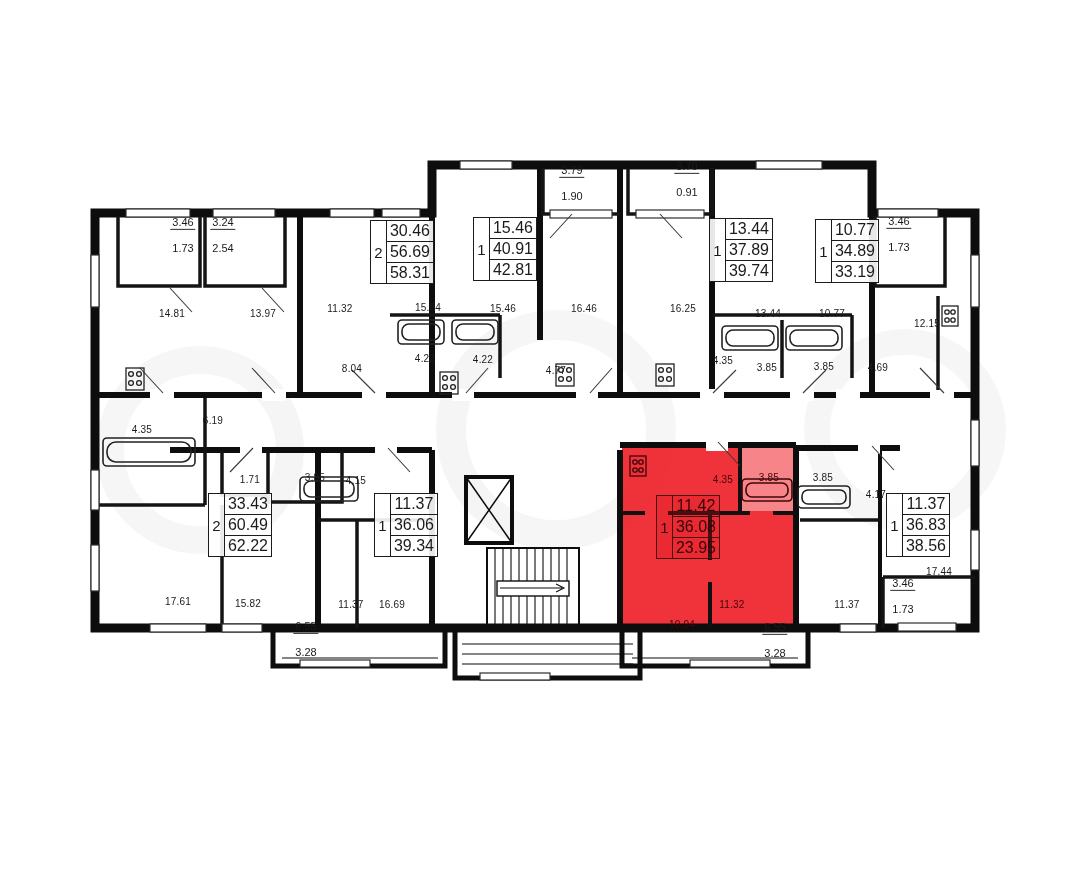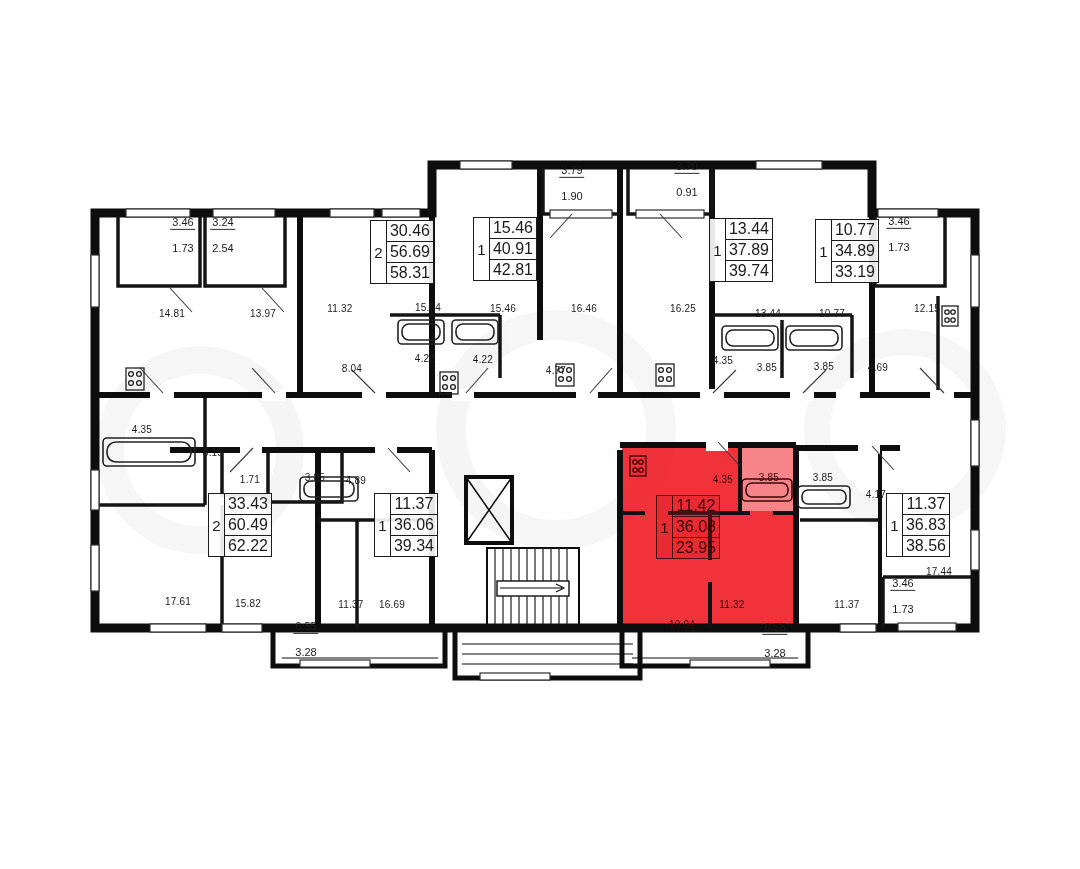--- a/index.html
+++ b/index.html
@@ -238,29 +238,29 @@
 <div class="lbl" style="left:352px;top:368px">8.04</div>
 <div class="lbl" style="left:425px;top:358px">4.22</div>
 <div class="lbl" style="left:483px;top:359px">4.22</div>
 <div class="lbl" style="left:503px;top:308px">15.46</div>
 <div class="lbl" style="left:584px;top:308px">16.46</div>
 <div class="lbl" style="left:683px;top:308px">16.25</div>
 <div class="lbl" style="left:556px;top:370px">4.77</div>
 <div class="lbl" style="left:723px;top:360px">4.35</div>
 <div class="lbl" style="left:768px;top:313px">13.44</div>
 <div class="lbl" style="left:832px;top:313px">10.77</div>
-<div class="lbl" style="left:927px;top:308px">12.15</div>
+<div class="lbl" style="left:927px;top:323px">12.15</div>
 <div class="lbl" style="left:767px;top:367px">3.85</div>
 <div class="lbl" style="left:824px;top:366px">3.85</div>
 <div class="lbl" style="left:878px;top:367px">4.69</div>
 <div class="lbl" style="left:142px;top:429px">4.35</div>
-<div class="lbl" style="left:213px;top:452px">6.19</div>
+<div class="lbl" style="left:213px;top:420px">6.19</div>
 <div class="lbl" style="left:250px;top:479px">1.71</div>
 <div class="lbl" style="left:315px;top:477px">3.85</div>
-<div class="lbl" style="left:356px;top:480px">4.89</div>
+<div class="lbl" style="left:356px;top:480px">4.15</div>
 <div class="lbl" style="left:178px;top:601px">17.61</div>
 <div class="lbl" style="left:248px;top:603px">15.82</div>
 <div class="lbl" style="left:351px;top:604px">11.37</div>
 <div class="lbl" style="left:392px;top:604px">16.69</div>
 <div class="lbl on-red" style="left:723px;top:479px">4.35</div>
 <div class="lbl on-red" style="left:769px;top:477px">3.85</div>
 <div class="lbl" style="left:823px;top:477px">3.85</div>
 <div class="lbl" style="left:876px;top:494px">4.17</div>
 <div class="lbl" style="left:939px;top:571px">17.44</div>
 <div class="lbl" style="left:847px;top:604px">11.37</div>

